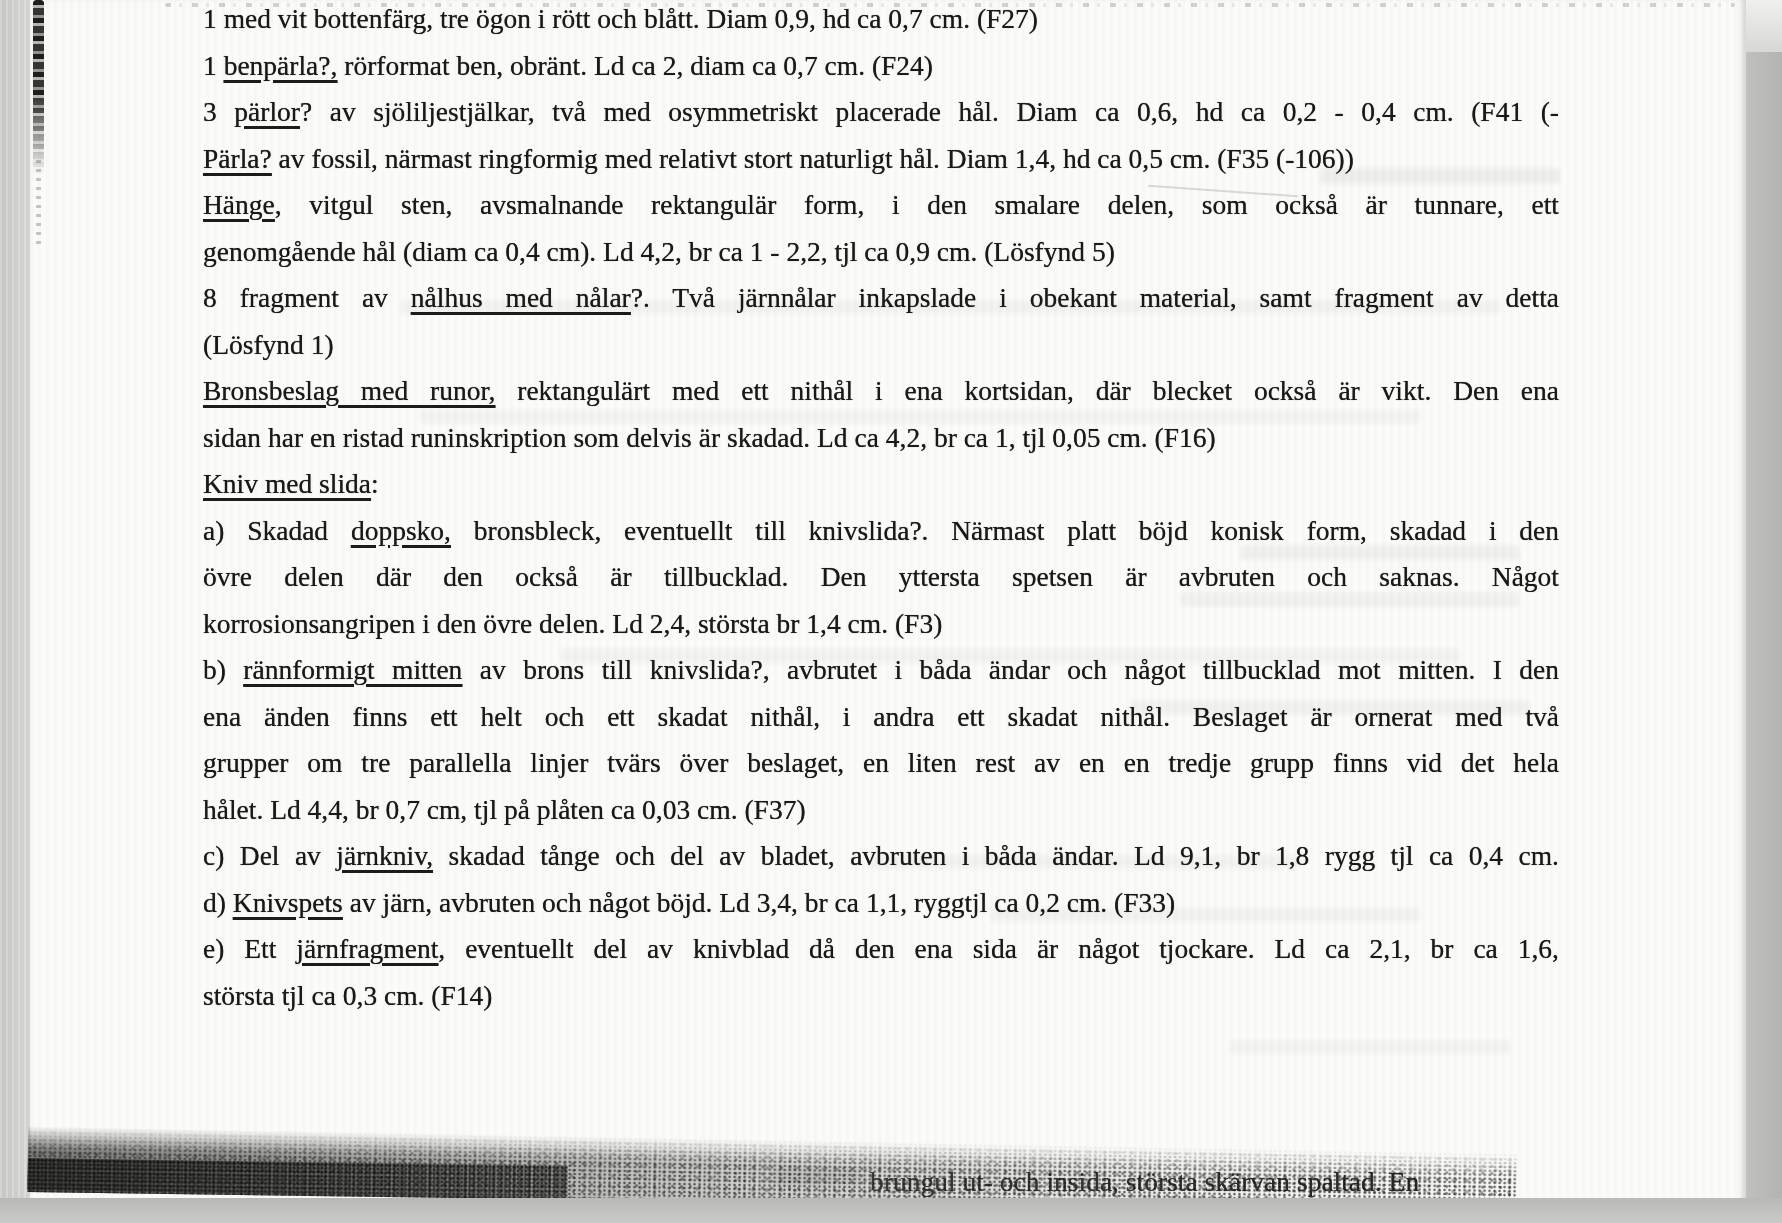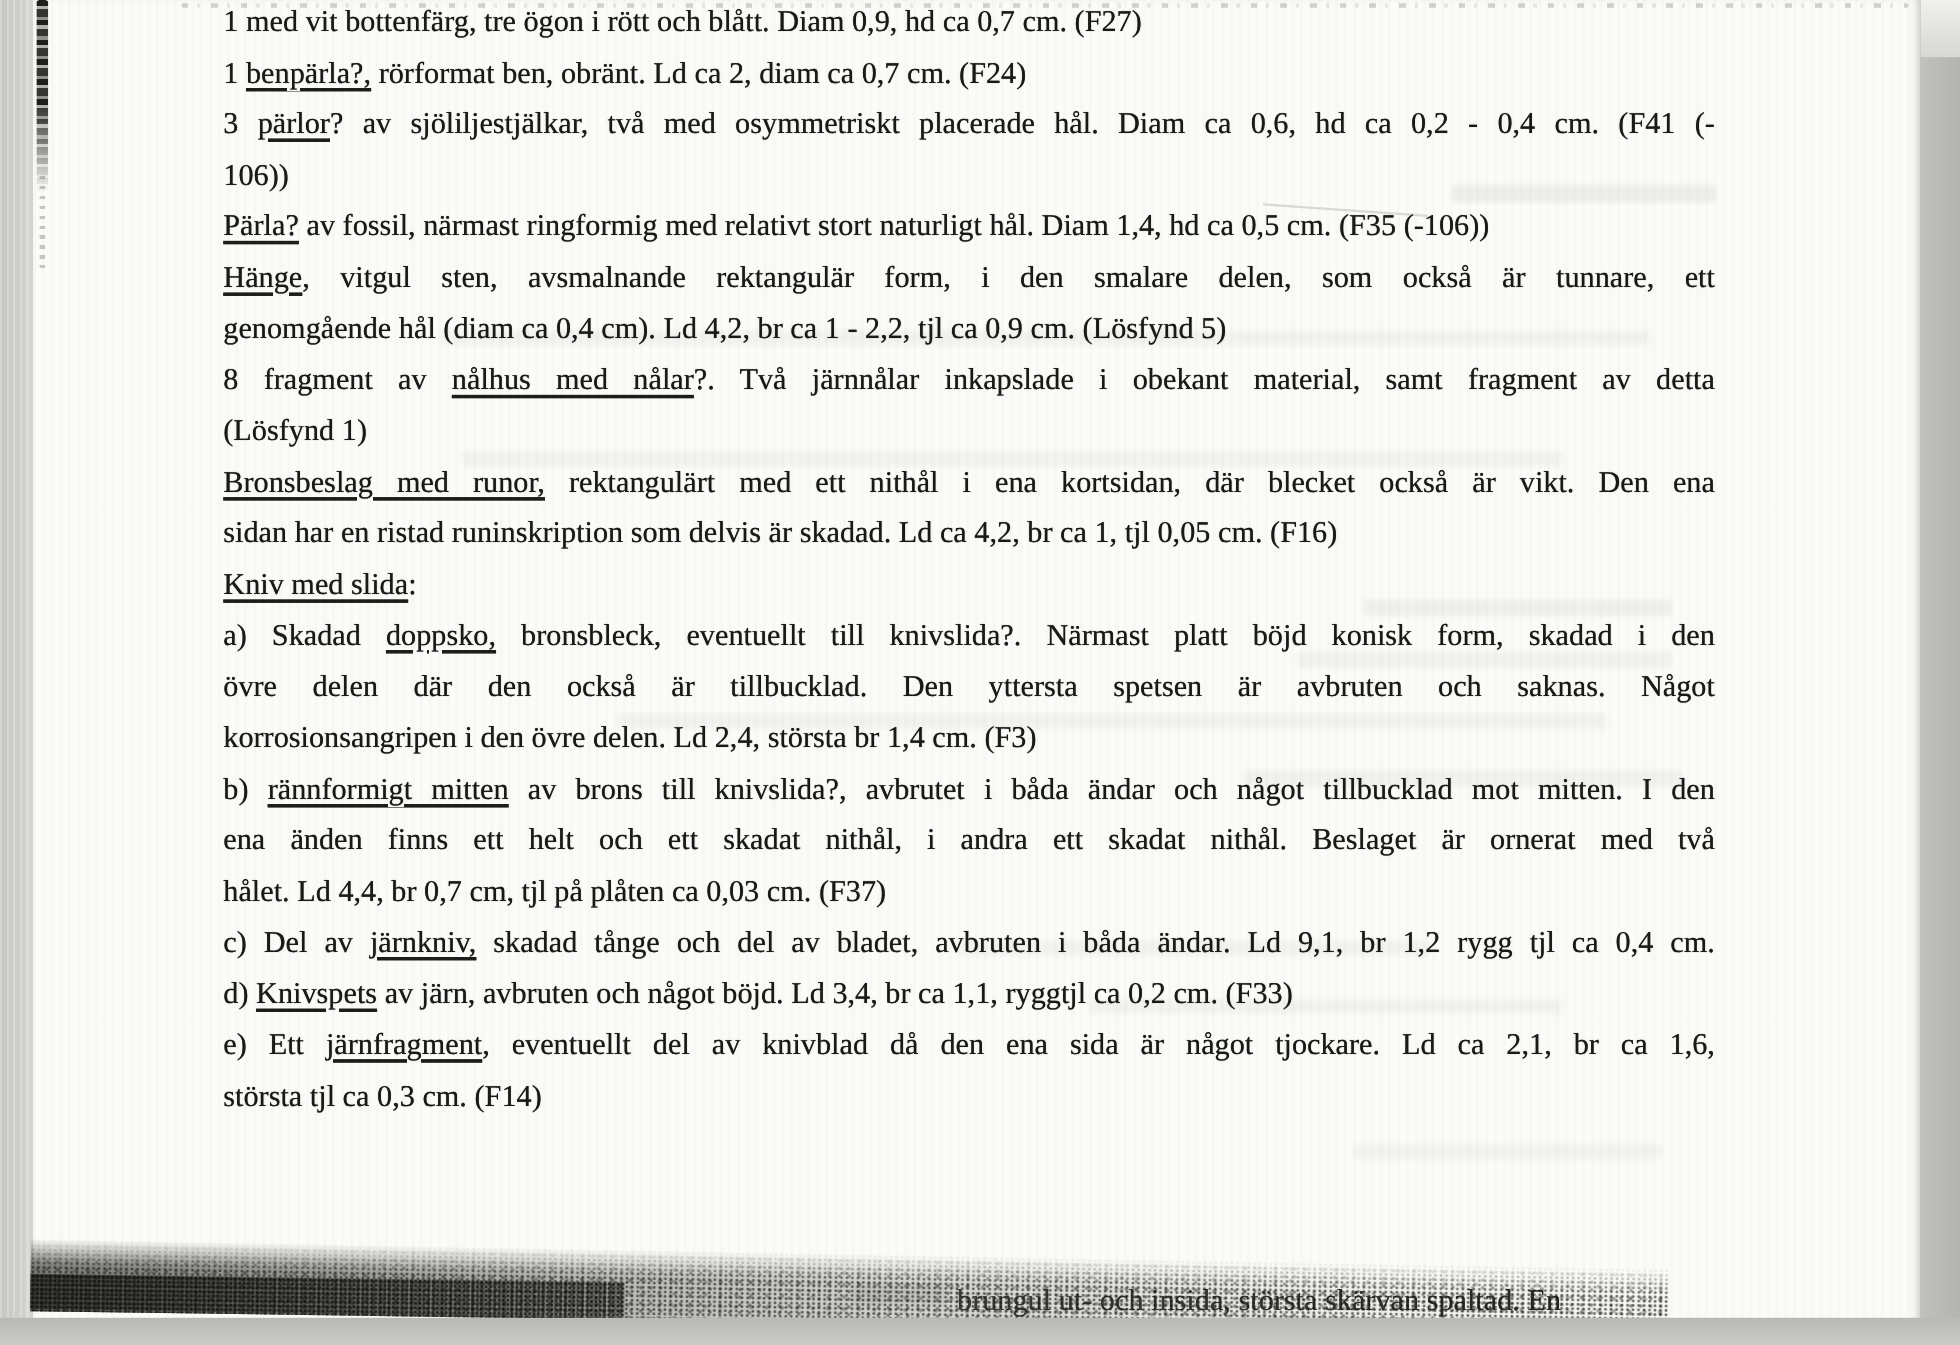--- a/index.html
+++ b/index.html
@@ -150,36 +150,36 @@
   <div class="ghost" style="left:1130px; top:700px;  width:400px;  height:15px; opacity:.05;"></div>
   <div class="ghost" style="left:870px;  top:855px;  width:430px;  height:14px; opacity:.045;"></div>
   <div class="ghost" style="left:990px;  top:908px;  width:430px;  height:14px; opacity:.045;"></div>
   <div class="ghost" style="left:1230px; top:1040px; width:280px;  height:14px; opacity:.045;"></div>
   <div class="ghost" style="left:775px;  top:1168px; width:85px;   height:18px; opacity:.12;"></div>
 
   <div class="text-block">
       <div class="line last"><span class="">1 med vit bottenfärg, tre ögon i rött och blått. Diam 0,9, hd ca 0,7 cm. (F27)</span></div>
       <div class="line last"><span class="">1 </span><span class="u">benpärla?,</span><span class=""> rörformat ben, obränt. Ld ca 2, diam ca 0,7 cm. (F24)</span></div>
       <div class="line"><span class="">3 </span><span class="u">pärlor</span><span class="">? av sjöliljestjälkar, två med osymmetriskt placerade hål. Diam ca 0,6, hd ca 0,2 - 0,4 cm. (F41 (-</span></div>
-      <div class="line last"><span class="">106))</span></div>
       <div class="line last"><span class="u">Pärla?</span><span class=""> av fossil, närmast ringformig med relativt stort naturligt hål. Diam 1,4, hd ca 0,5 cm. (F35 (-106))</span></div>
       <div class="line"><span class="u">Hänge</span><span class="">, vitgul sten, avsmalnande rektangulär form, i den smalare delen, som också är tunnare, ett</span></div>
       <div class="line last"><span class="">genomgående hål (diam ca 0,4 cm). Ld 4,2, br ca 1 - 2,2, tjl ca 0,9 cm. (Lösfynd 5)</span></div>
       <div class="line"><span class="">8 fragment av </span><span class="u">nålhus med nålar</span><span class="">?. Två järnnålar inkapslade i obekant material, samt fragment av detta</span></div>
       <div class="line last"><span class="">(Lösfynd 1)</span></div>
       <div class="line"><span class="u">Bronsbeslag med runor,</span><span class=""> rektangulärt med ett nithål i ena kortsidan, där blecket också är vikt. Den ena</span></div>
       <div class="line last"><span class="">sidan har en ristad runinskription som delvis är skadad. Ld ca 4,2, br ca 1, tjl 0,05 cm. (F16)</span></div>
       <div class="line last"><span class="u">Kniv med slida</span><span class="">:</span></div>
       <div class="line"><span class="">a) Skadad </span><span class="u">doppsko,</span><span class=""> bronsbleck, eventuellt till knivslida?. Närmast platt böjd konisk form, skadad i den</span></div>
       <div class="line"><span class="">övre delen där den också är tillbucklad. Den yttersta spetsen är avbruten och saknas. Något</span></div>
       <div class="line last"><span class="">korrosionsangripen i den övre delen. Ld 2,4, största br 1,4 cm. (F3)</span></div>
       <div class="line"><span class="">b) </span><span class="u">rännformigt mitten</span><span class=""> av brons till knivslida?, avbrutet i båda ändar och något tillbucklad mot mitten. I den</span></div>
       <div class="line"><span class="">ena änden finns ett helt och ett skadat nithål, i andra ett skadat nithål. Beslaget är ornerat med två</span></div>
+      <div class="line"><span class="">grupper om tre parallella linjer tvärs över beslaget, en liten rest av en en tredje grupp finns vid det hela</span></div>
       <div class="line last"><span class="">hålet. Ld 4,4, br 0,7 cm, tjl på plåten ca 0,03 cm. (F37)</span></div>
-      <div class="line"><span class="">c) Del av </span><span class="u">järnkniv,</span><span class=""> skadad tånge och del av bladet, avbruten i båda ändar. Ld 9,1, br 1,2 rygg tjl ca 0,4 cm.</span></div>
+      <div class="line"><span class="">c) Del av </span><span class="u">järnkniv,</span><span class=""> skadad tånge och del av bladet, avbruten i båda ändar. Ld 9,1, br 1,8 rygg tjl ca 0,4 cm.</span></div>
       <div class="line last"><span class="">d) </span><span class="u">Knivspets</span><span class=""> av järn, avbruten och något böjd. Ld 3,4, br ca 1,1, ryggtjl ca 0,2 cm. (F33)</span></div>
       <div class="line"><span class="">e) Ett </span><span class="u">järnfragment</span><span class="">, eventuellt del av knivblad då den ena sida är något tjockare. Ld ca 2,1, br ca 1,6,</span></div>
       <div class="line last"><span class="">största tjl ca 0,3 cm. (F14)</span></div>
     </div>
 
   <div class="bottom-partial-line">brungul ut- och insida, största skärvan spaltad. En</div>
 
   <div class="smudge-bottom-left"></div>
   <div class="smudge-core"></div>
   <div class="scan-strip-left"></div>

